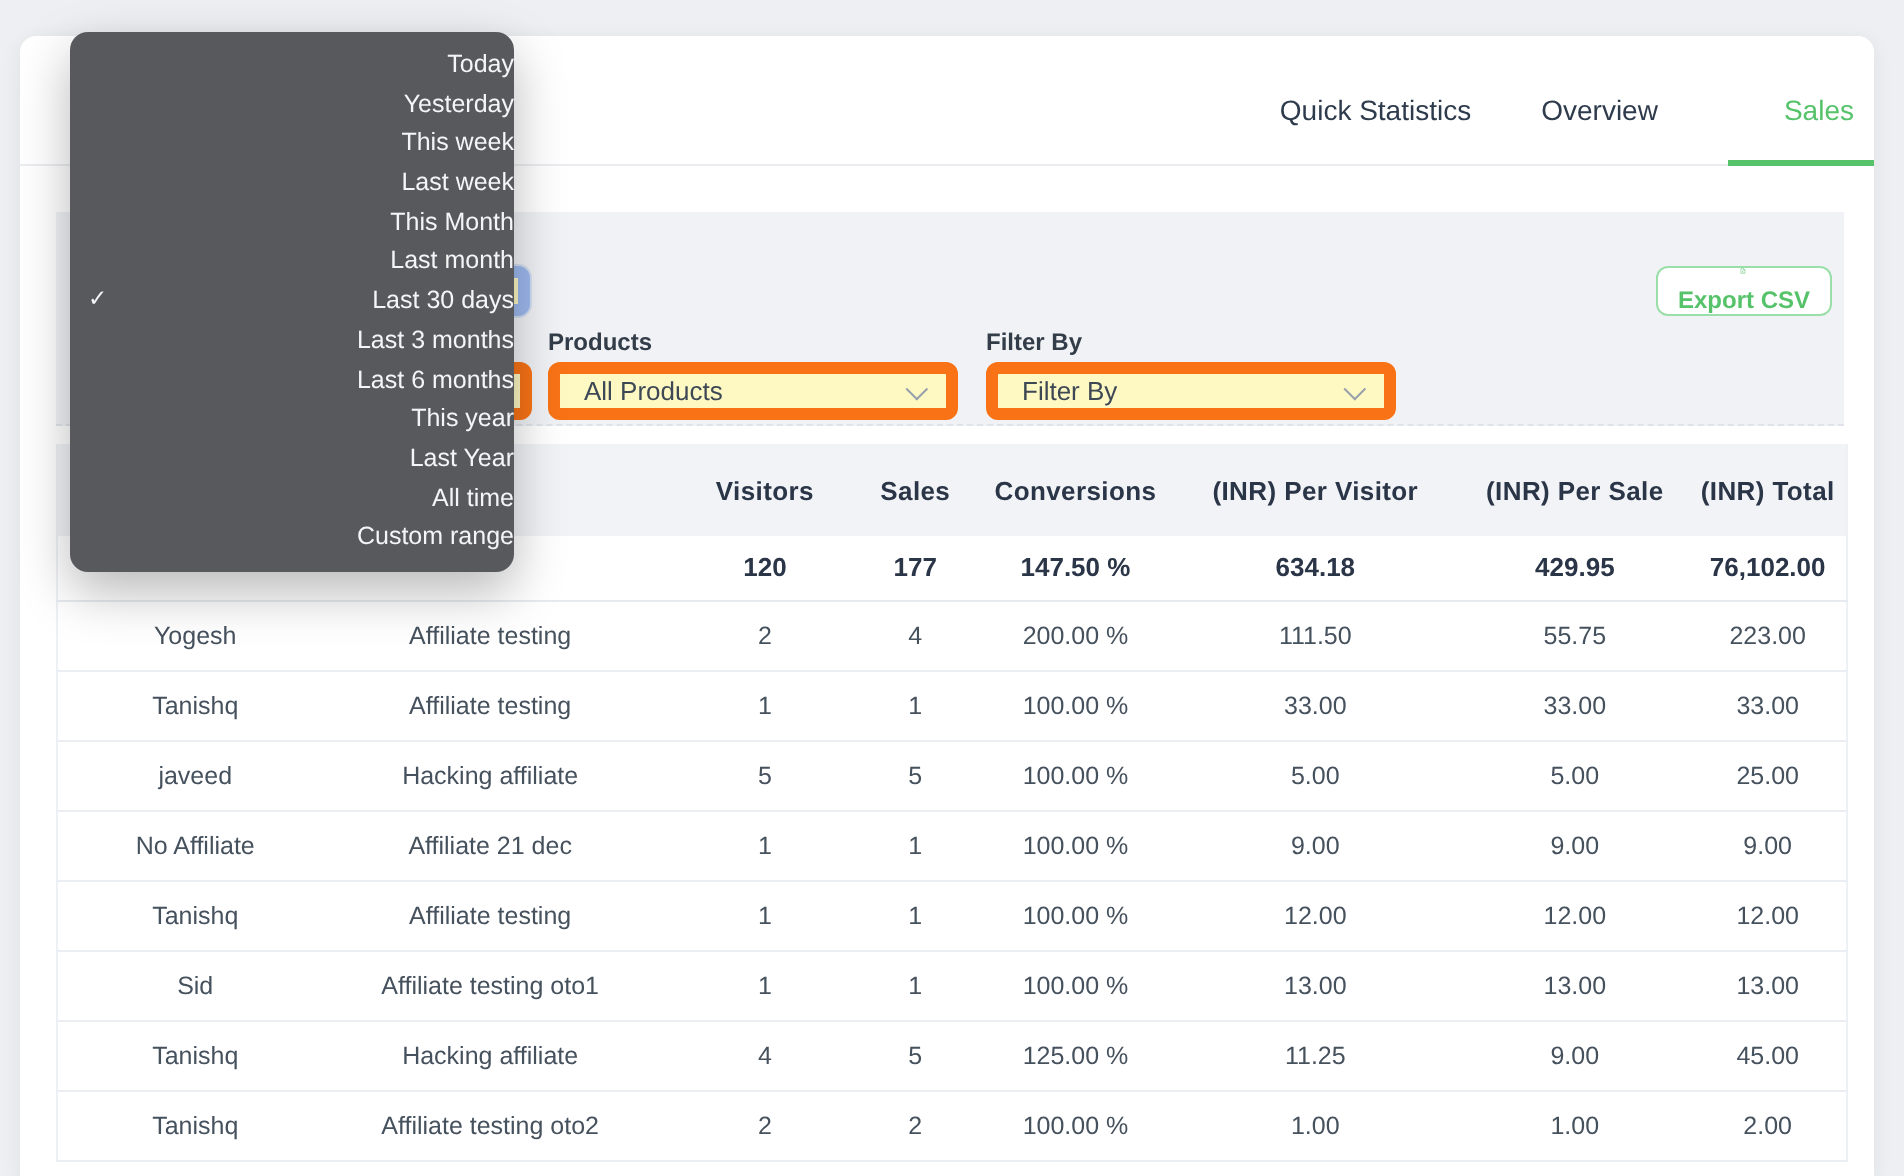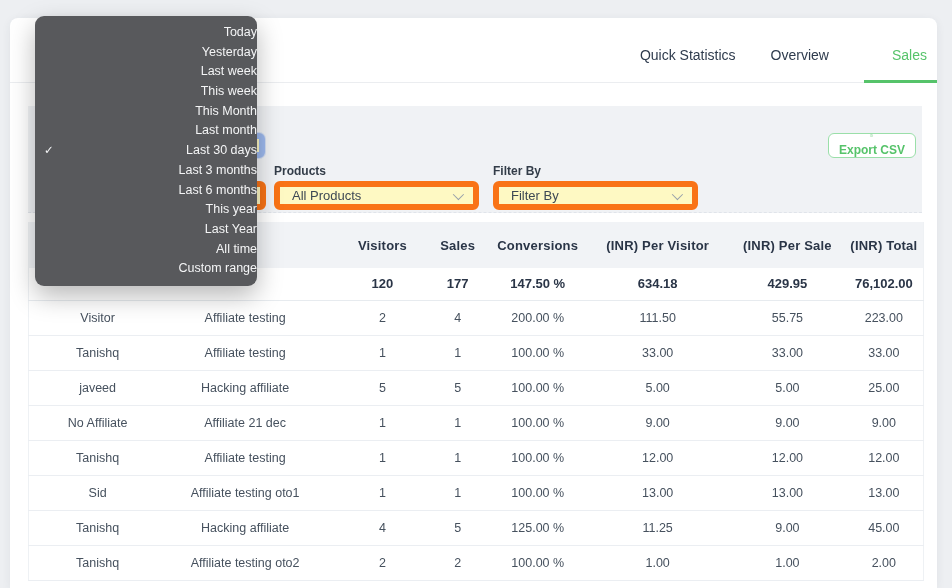--- a/index.html
+++ b/index.html
@@ -179,21 +179,21 @@
             <td class="c0"></td>
             <td class="c1"></td>
             <td class="c2">120</td>
             <td class="c3">177</td>
             <td class="c4">147.50 %</td>
             <td class="c5">634.18</td>
             <td class="c6">429.95</td>
             <td class="c7">76,102.00</td>
           </tr>
           <tr class="datarow">
-            <td class="c0">Visitor</td>
+            <td class="c0">Yogesh</td>
             <td class="c1">Affiliate testing</td>
             <td class="c2">2</td>
             <td class="c3">4</td>
             <td class="c4">200.00 %</td>
             <td class="c5">111.50</td>
             <td class="c6">55.75</td>
             <td class="c7">223.00</td>
           </tr>
           <tr class="datarow">
             <td class="c0">Tanishq</td>
@@ -268,22 +268,22 @@
         </tbody>
     </table>
   </div>
 
 </div>
 
 <div class="dropdown">
   <ul id="menu-list">
       <li>Today</li>
       <li>Yesterday</li>
+      <li>This week</li>
       <li>Last week</li>
-      <li>This week</li>
       <li>This Month</li>
       <li>Last month</li>
       <li class="selected"><span class="check">✓</span>Last 30 days</li>
       <li>Last 3 months</li>
       <li>Last 6 months</li>
       <li>This year</li>
       <li>Last Year</li>
       <li>All time</li>
       <li>Custom range</li>
     </ul>

